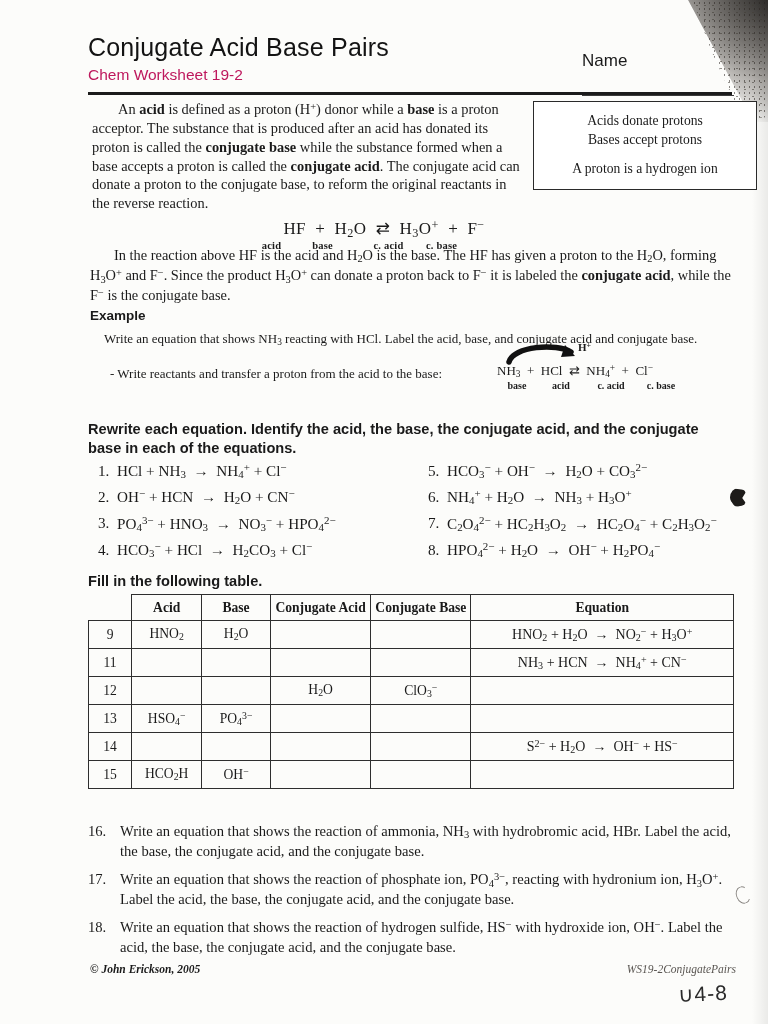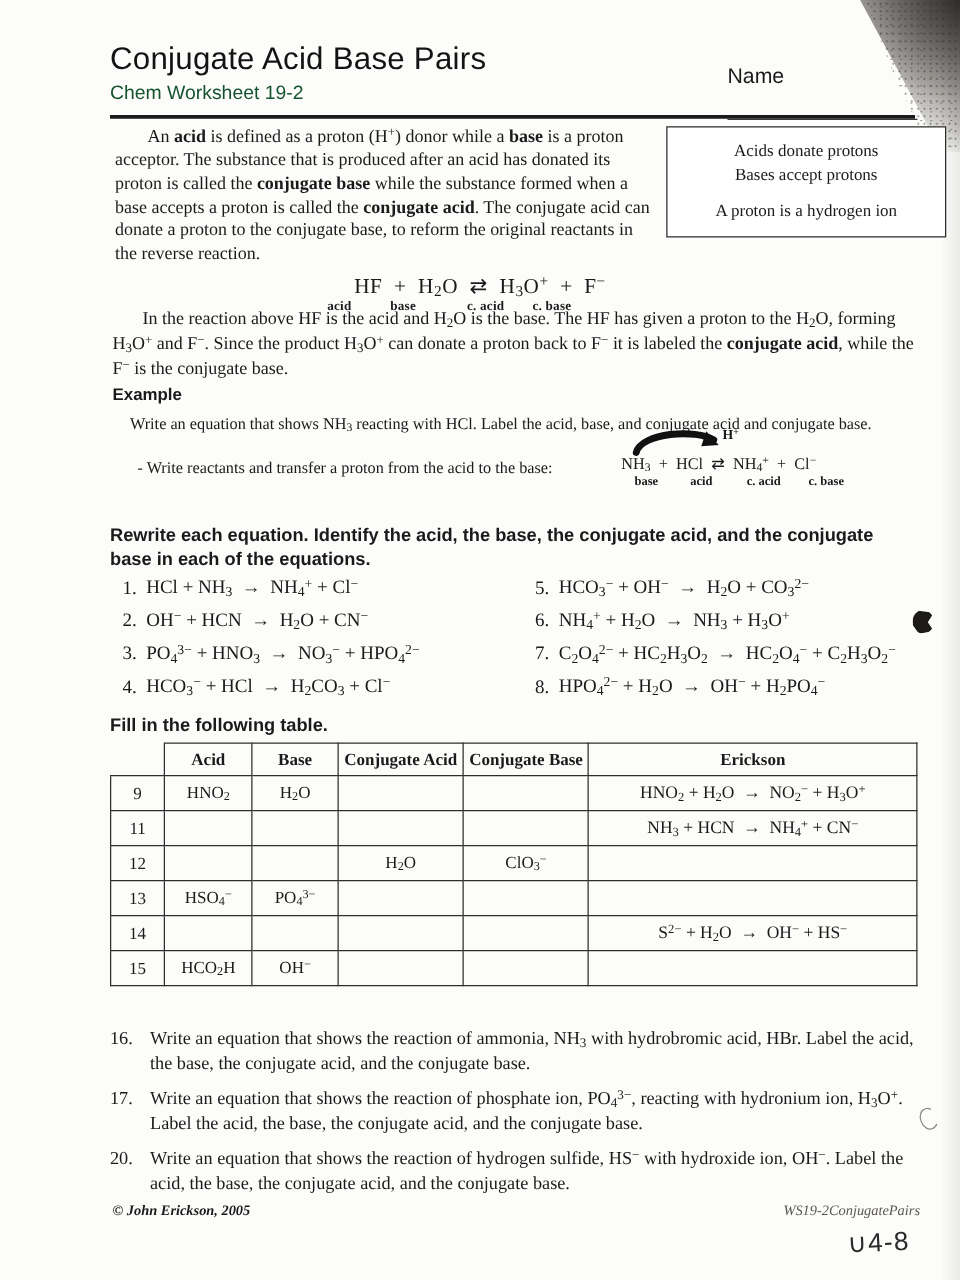--- a/index.html
+++ b/index.html
@@ -87,21 +87,21 @@
     font-family: "Liberation Sans", sans-serif;
     font-size: 25px;
     letter-spacing: .2px;
     color: #131313;
     line-height: 1.1;
   }
   .doc-subtitle {
     font-family: "Liberation Sans", sans-serif;
     font-size: 15.5px;
     margin-top: 4px;
-    color: #14532d;
+    color: #be185d;
   }
   .name-field {
     position: absolute;
     right: 2px; top: 17px;
     display: flex;
     align-items: flex-start;
     gap: 7px;
     flex-direction: column;
   }
   .name-label {
@@ -431,21 +431,21 @@
 
   <div class="table-head">Fill in the following table.</div>
   <table class="grid">
     <thead>
       <tr>
         <th class="c-num corner-blank"></th>
         <th class="c-acid">Acid</th>
         <th class="c-base">Base</th>
         <th class="c-ca">Conjugate Acid</th>
         <th class="c-cb">Conjugate Base</th>
-        <th class="c-eq">Erickson</th>
+        <th class="c-eq">Equation</th>
       </tr>
     </thead>
     <tbody>
       <tr>
         <td>9</td>
         <td>HNO<sub>2</sub></td>
         <td>H<sub>2</sub>O</td>
         <td></td>
         <td></td>
         <td class="eq-cell">HNO<sub>2</sub> + H<sub>2</sub>O &nbsp;→&nbsp; NO<sub>2</sub><sup>−</sup> + H<sub>3</sub>O<sup>+</sup></td>
@@ -496,21 +496,21 @@
   <div class="questions">
     <div class="q">
       <span class="q-num">16.</span>
       <span class="q-text">Write an equation that shows the reaction of ammonia, NH<sub>3</sub> with hydrobromic acid, HBr. Label the acid, the base, the conjugate acid, and the conjugate base.</span>
     </div>
     <div class="q">
       <span class="q-num">17.</span>
       <span class="q-text">Write an equation that shows the reaction of phosphate ion, PO<sub>4</sub><sup>3−</sup>, reacting with hydronium ion, H<sub>3</sub>O<sup>+</sup>. Label the acid, the base, the conjugate acid, and the conjugate base.</span>
     </div>
     <div class="q">
-      <span class="q-num">20.</span>
+      <span class="q-num">18.</span>
       <span class="q-text">Write an equation that shows the reaction of hydrogen sulfide, HS<sup>−</sup> with hydroxide ion, OH<sup>−</sup>. Label the acid, the base, the conjugate acid, and the conjugate base.</span>
     </div>
   </div>
 
   <div class="footer-left">© John Erickson, 2005</div>
   <div class="footer-right">WS19-2ConjugatePairs</div>
   <div class="handwrite">∪4-8</div>
 
 </div>
 

